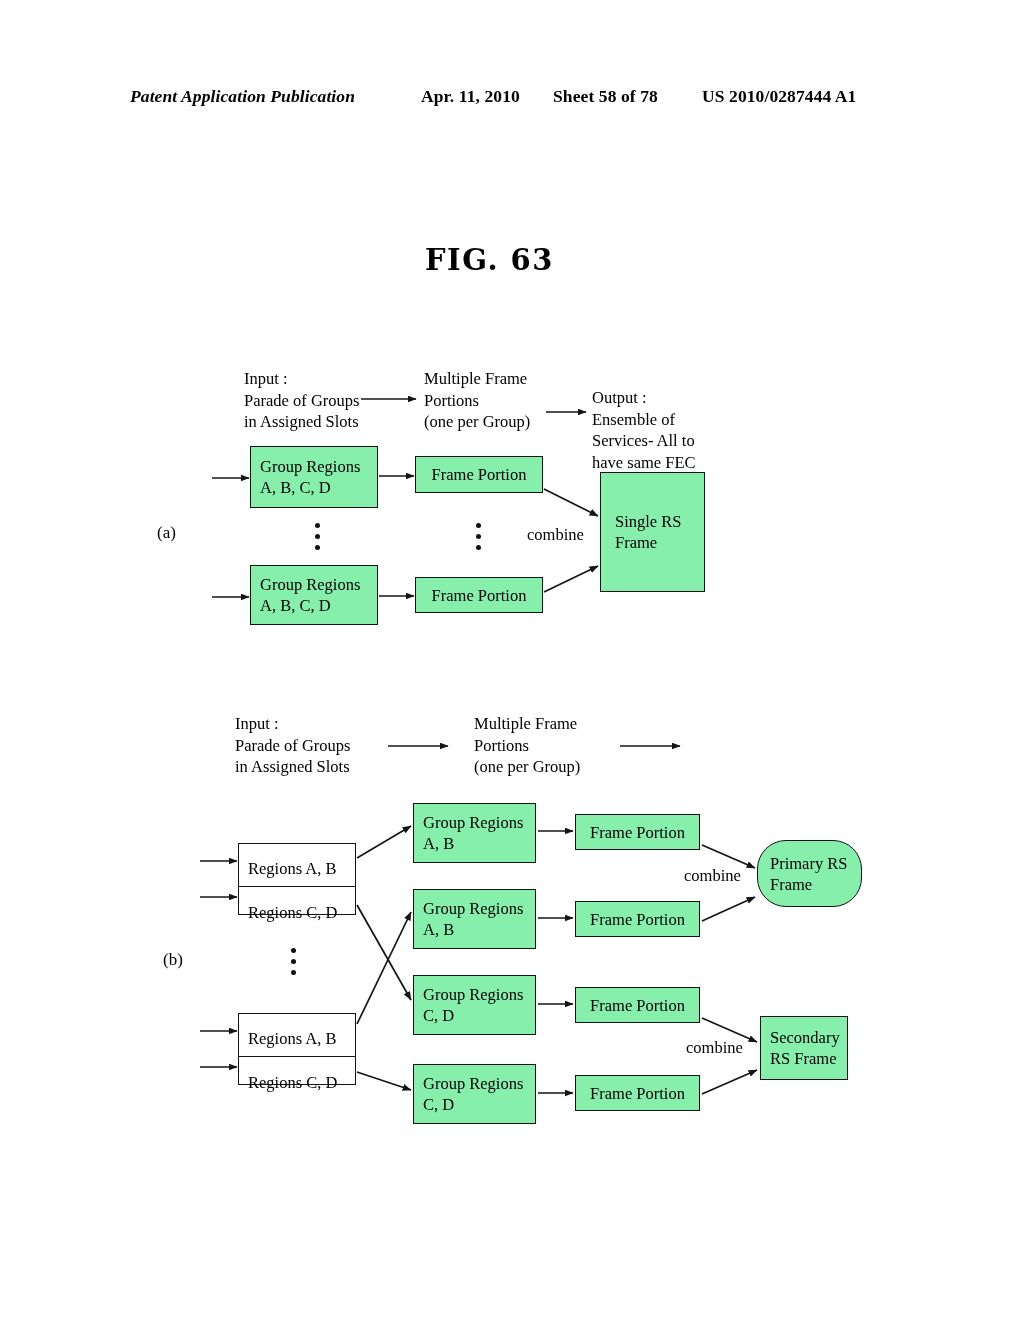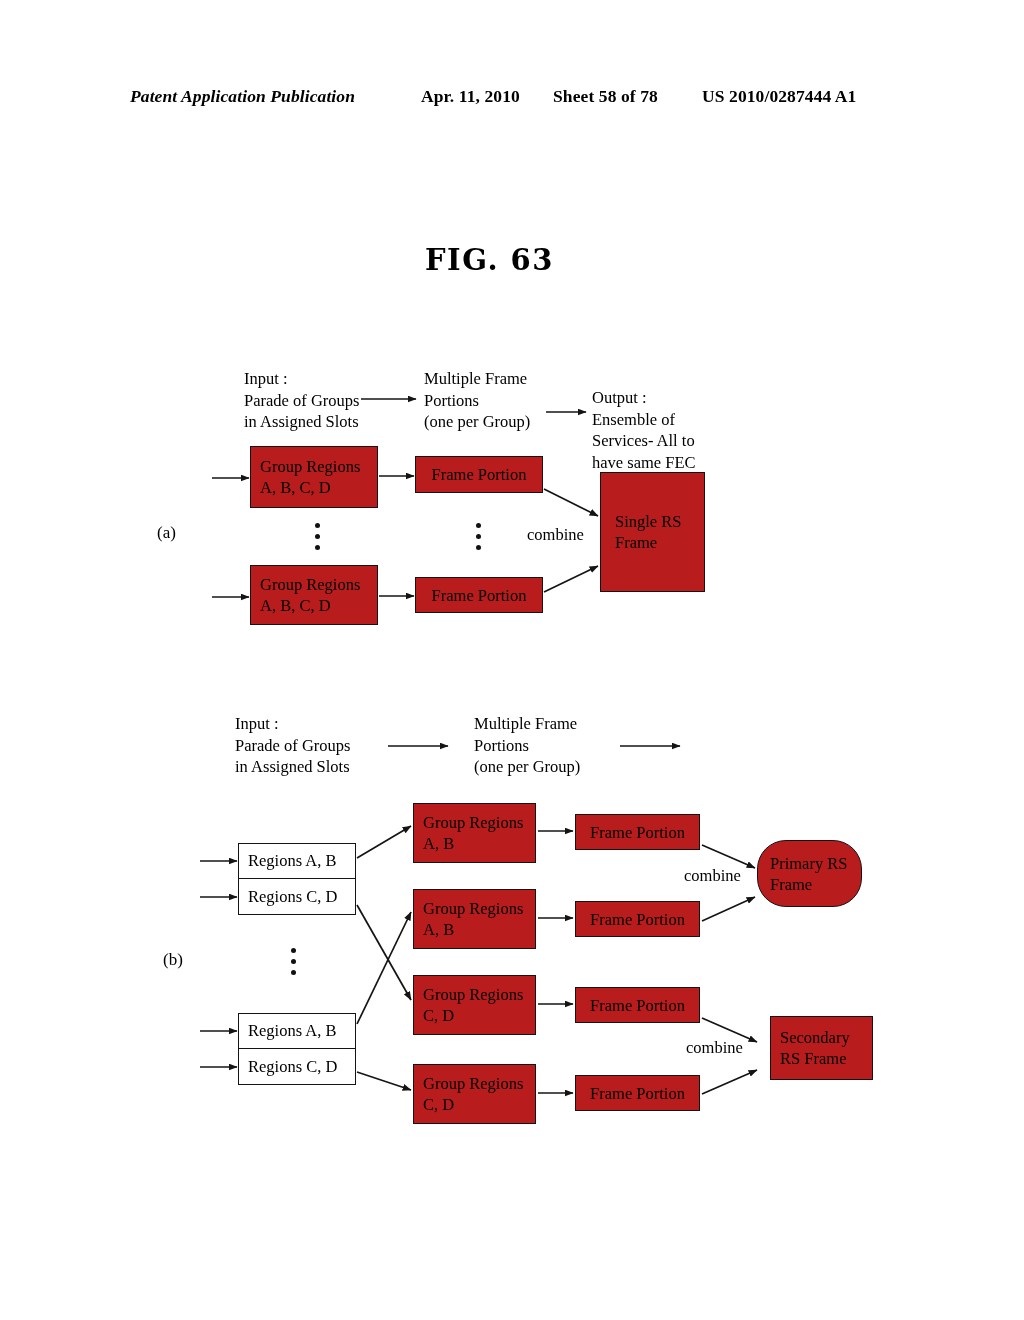--- a/index.html
+++ b/index.html
@@ -61,21 +61,21 @@
   .panel-label {
     position: absolute;
     font-size: 17px;
   }
 
   
   .box {
     position: absolute;
     border: 1.6px solid #141414;
     box-sizing: border-box;
-    background: #b91c1c;
+    background: #86efac;
     font-size: 16.5px;
     line-height: 21px;
     display: flex;
     flex-direction: column;
     justify-content: center;
     padding-left: 9px;
     white-space: pre;
   }
   .box.ctr {
     align-items: center;
@@ -90,20 +90,21 @@
     background: #ffffff;
   }
   .splitbox .cell {
     height: 50%;
     box-sizing: border-box;
     display: flex;
     align-items: center;
     padding-left: 9px;
     font-size: 16.5px;
     white-space: pre;
+    margin-top: 8px;
   }
   .splitbox .cell.top { border-bottom: 1.6px solid #141414; }
 
   
   .vdots {
     position: absolute;
     width: 5px;
   }
   .vdots i {
     display: block;
@@ -203,21 +204,21 @@
   <div class="box" style="left:413px; top:1064px; width:123px; height:60px;">Group Regions
 C, D</div>
 
   <div class="box ctr" style="left:575px; top:814px; width:125px; height:36px;">Frame Portion</div>
   <div class="box ctr" style="left:575px; top:901px; width:125px; height:36px;">Frame Portion</div>
   <div class="box ctr" style="left:575px; top:987px; width:125px; height:36px;">Frame Portion</div>
   <div class="box ctr" style="left:575px; top:1075px; width:125px; height:36px;">Frame Portion</div>
 
   <div class="box" style="left:757px; top:840px; width:105px; height:67px; padding-left:12px;border-radius:29px;">Primary RS
 Frame</div>
-  <div class="box" style="left:760px; top:1016px; width:103px; height:64px; margin-left:10px;">Secondary
+  <div class="box" style="left:760px; top:1016px; width:88px; height:64px; ">Secondary
 RS Frame</div>
 
   <div class="txt" style="left:684px; top:865px;">combine</div>
   <div class="txt" style="left:686px; top:1037px;">combine</div>
 
   <div class="vdots" style="left:291px; top:948px;">
     <i></i>
       <i></i>
       <i></i>
   </div>

